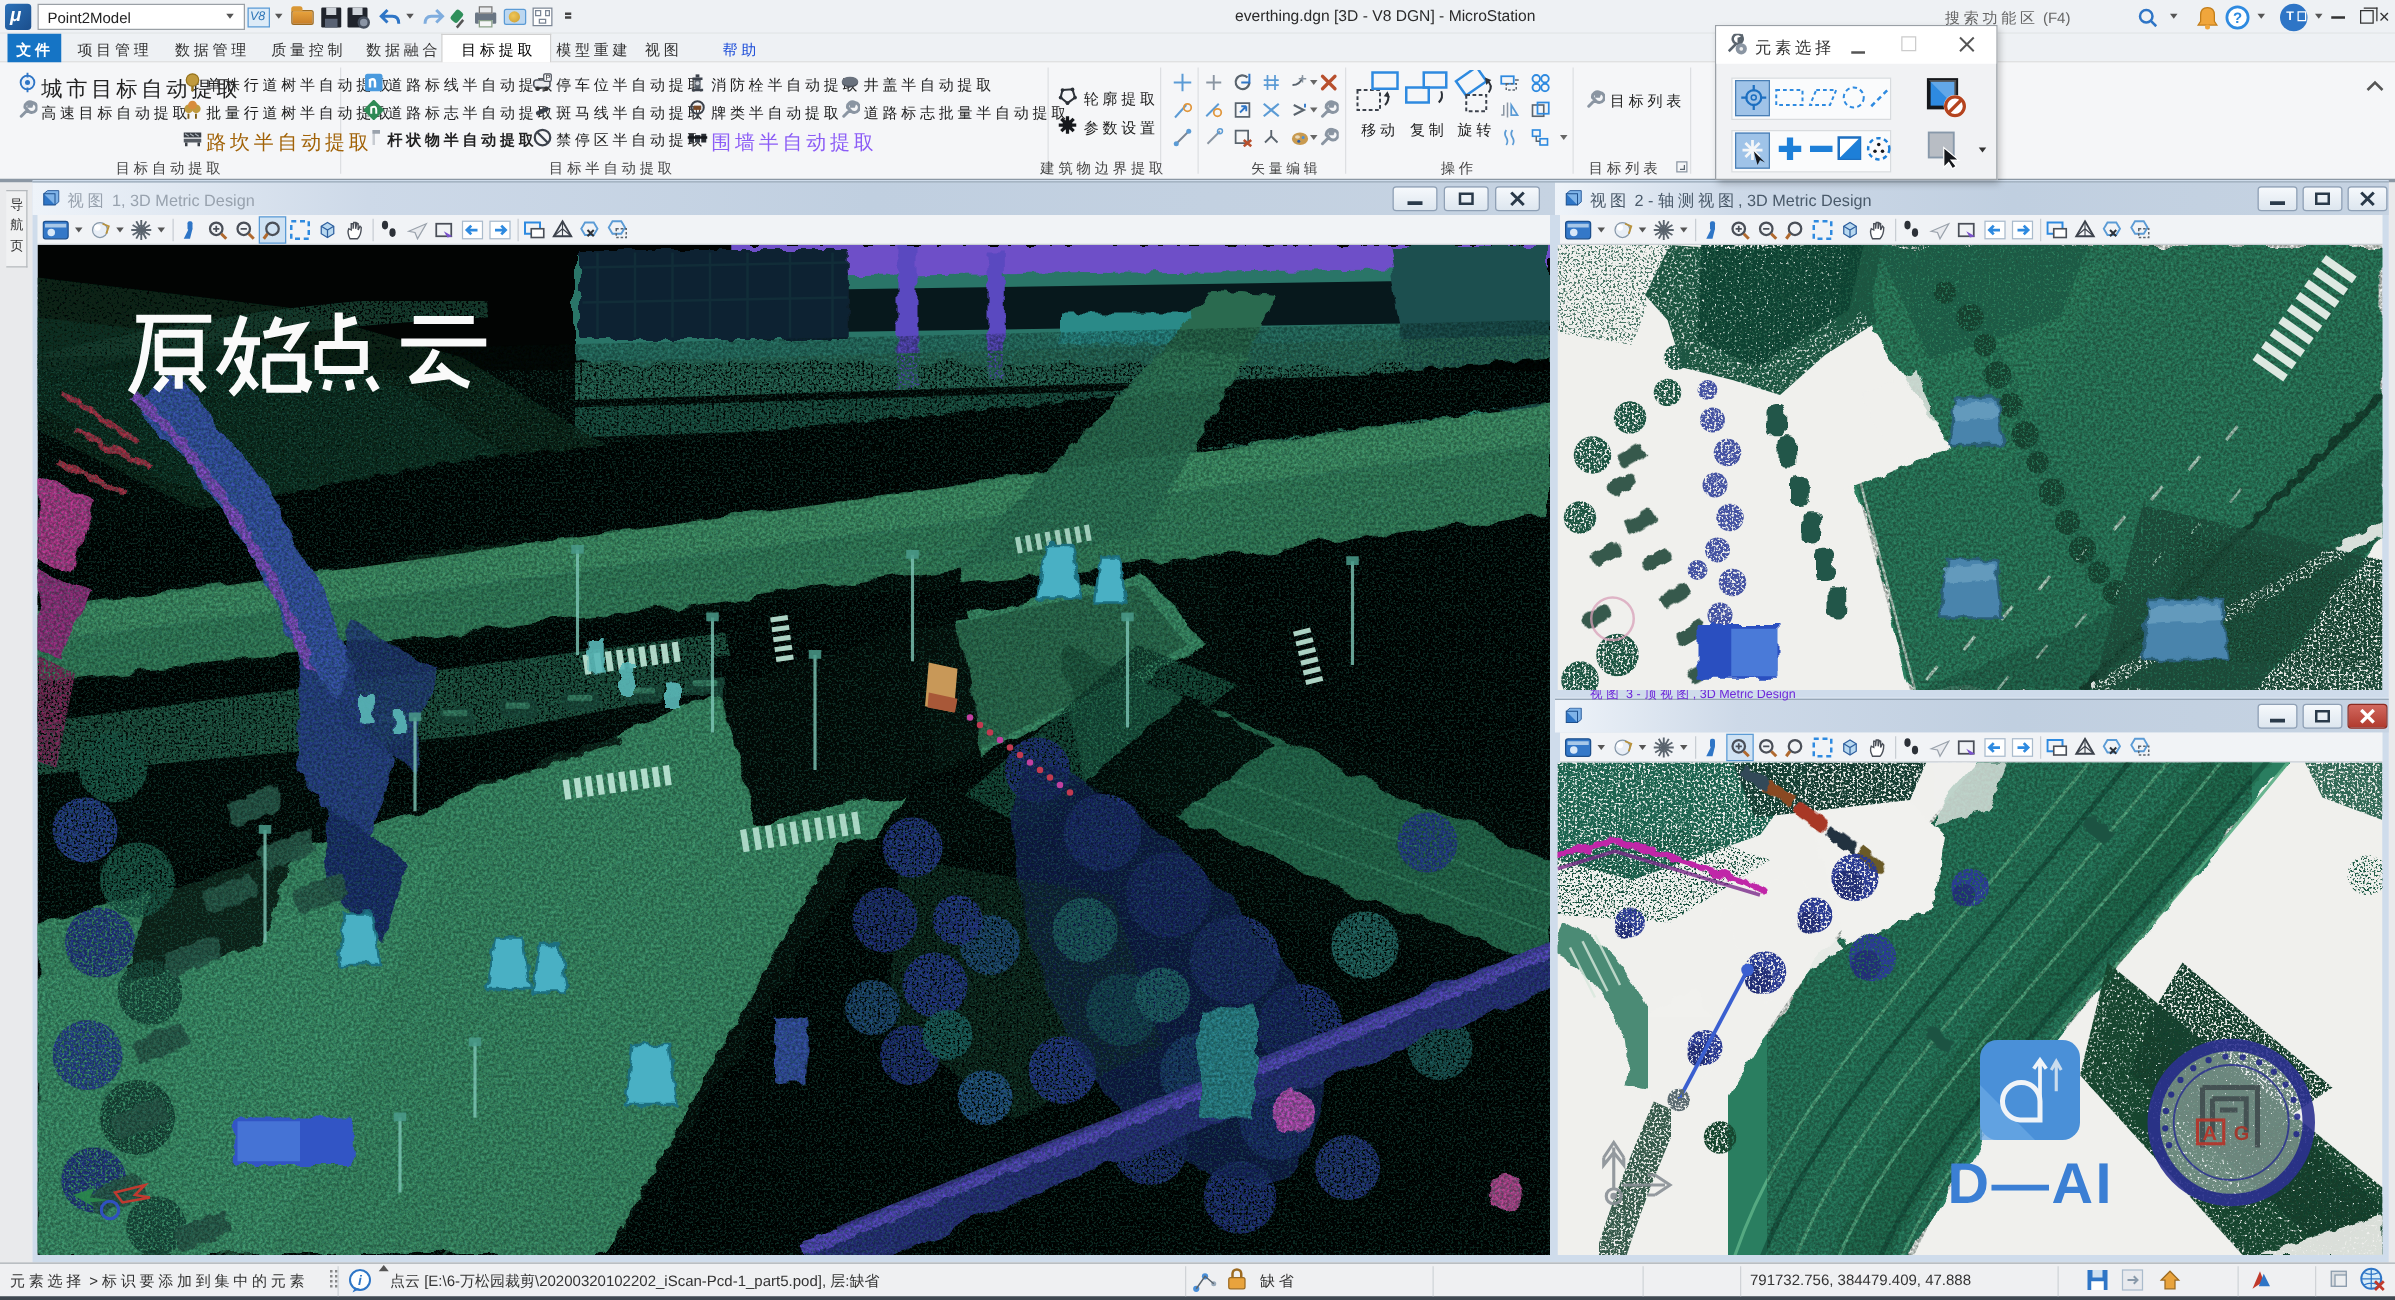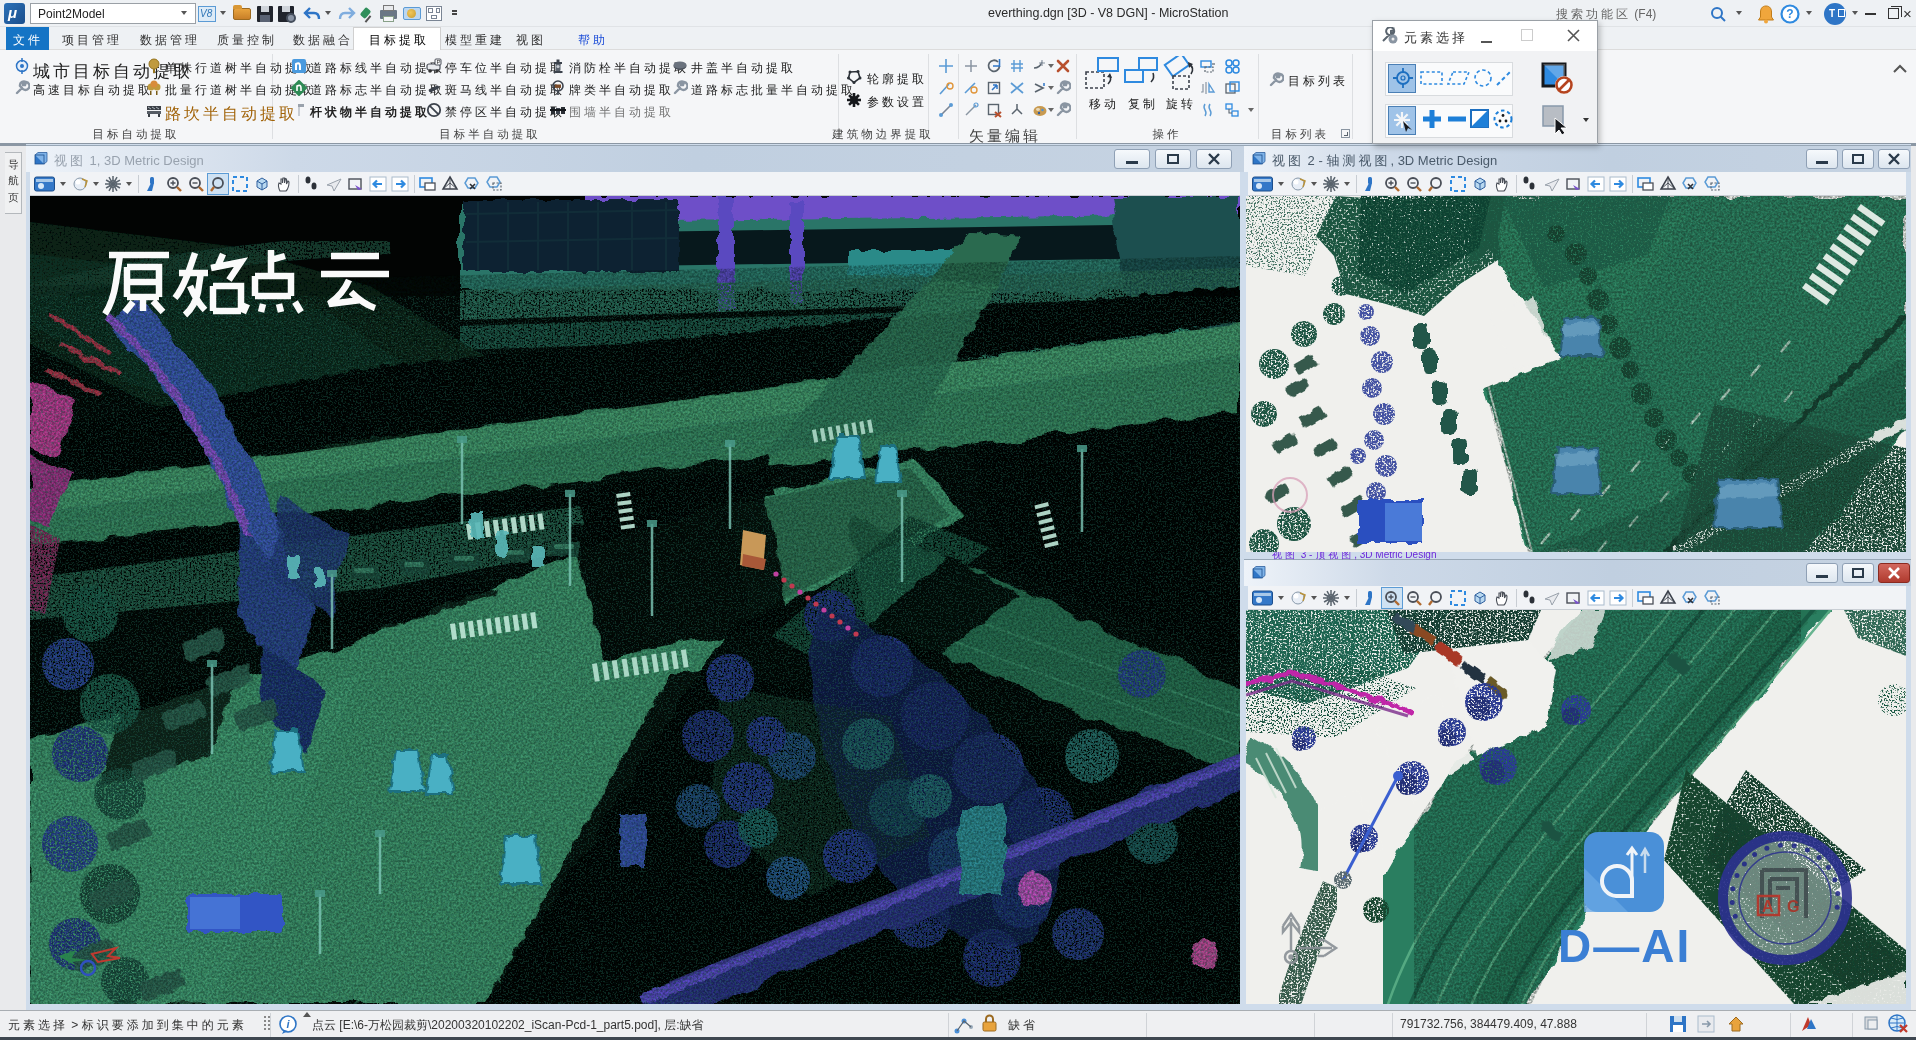--- a/index.html
+++ b/index.html
@@ -66,42 +66,42 @@
 <div class="abs" style="left:1824px;top:3px;width:22px;height:22px;background:#2e75c6;border-radius:50%;"></div>
 <div class="abs txt" style="left:1829px;top:8px;font-size:10px;color:#fff;font-weight:bold">T</div>
 <div class="abs" style="left:1838px;top:9px;width:7px;height:8px;border:1px solid #fff;"></div>
 <div class="abs tri" style="left:1852px;top:11px;border-top-color:#555"></div>
 <div class="abs" style="left:1865px;top:13px;width:11px;height:2px;background:#333;"></div>
 <div class="abs" style="left:1888px;top:8px;width:11px;height:11px;border:1.5px solid #333;"></div>
 <div class="abs" style="left:1891px;top:6px;width:11px;height:11px;border:1.5px solid #333;border-bottom:none;border-left:none;"></div>
 <div class="abs txt" style="left:1903px;top:5px;font-size:15px;color:#333;">×</div>
 <div class="abs" style="left:0px;top:27px;width:1916px;height:23px;background:#eef1f4;border-bottom:1px solid #dcdcdc;"></div>
 <div class="abs" style="left:6px;top:27px;width:43px;height:23px;background:#1574c5;"></div>
-<div class="abs txt cjk" style="left:13px;top:32px;font-size:12px;color:#fff;">文件</div>
+<div class="abs txt cjk" style="left:13px;top:32px;font-size:12px;color:#fff;font-weight:bold;">文件</div>
 <div class="abs txt cjk" style="left:62px;top:32px;font-size:12px;color:#333;">项目管理</div>
 <div class="abs txt cjk" style="left:140px;top:32px;font-size:12px;color:#333;">数据管理</div>
 <div class="abs txt cjk" style="left:217px;top:32px;font-size:12px;color:#333;">质量控制</div>
 <div class="abs txt cjk" style="left:293px;top:32px;font-size:12px;color:#333;">数据融合</div>
 <div class="abs txt cjk" style="left:445px;top:32px;font-size:12px;color:#333;">模型重建</div>
 <div class="abs txt cjk" style="left:516px;top:32px;font-size:12px;color:#333;">视图</div>
 <div class="abs txt cjk" style="left:578px;top:32px;font-size:12px;color:#1d4ed8;">帮助</div>
 <div class="abs" style="left:353px;top:27px;width:88px;height:23px;background:#fff;border:1px solid #d0d0d0;border-bottom:none;"></div>
 <div class="abs txt cjk" style="left:369px;top:32px;font-size:12px;color:#000000;">目标提取</div>
 <div class="abs" style="left:0px;top:50px;width:1916px;height:93px;background:#f5f6f8;"></div>
 <div class="abs" style="left:272px;top:54px;width:1px;height:85px;background:#dddfe2;"></div>
 <div class="abs" style="left:838px;top:54px;width:1px;height:85px;background:#dddfe2;"></div>
 <div class="abs" style="left:928px;top:54px;width:1px;height:85px;background:#dddfe2;"></div>
 <div class="abs" style="left:958px;top:54px;width:1px;height:85px;background:#dddfe2;"></div>
 <div class="abs" style="left:1076px;top:54px;width:1px;height:85px;background:#dddfe2;"></div>
 <div class="abs" style="left:1258px;top:54px;width:1px;height:85px;background:#dddfe2;"></div>
 <div class="abs" style="left:1352px;top:54px;width:1px;height:85px;background:#dddfe2;"></div>
 <div class="abs txt cjk" style="left:56px;top:127px;width:160px;font-size:11.5px;color:#444;text-align:center;">目标自动提取</div>
 <div class="abs txt cjk" style="left:410px;top:127px;width:160px;font-size:11.5px;color:#444;text-align:center;">目标半自动提取</div>
 <div class="abs txt cjk" style="left:803px;top:127px;width:160px;font-size:11.5px;color:#444;text-align:center;">建筑物边界提取</div>
-<div class="abs txt cjk" style="left:969px;top:127px;width:160px;font-size:15px;color:#444;text-align:left;">矢量编辑</div>
+<div class="abs txt cjk" style="left:897px;top:127px;width:160px;font-size:11px;color:#444;text-align:right;">矢量编辑</div>
 <div class="abs txt cjk" style="left:1087px;top:127px;width:160px;font-size:11.5px;color:#444;text-align:center;">操作</div>
 <div class="abs txt cjk" style="left:1220px;top:127px;width:160px;font-size:11.5px;color:#444;text-align:center;">目标列表</div>
 <svg class="abs" style="left:14px;top:58px" width="16" height="16">
       <circle cx="8" cy="8" r="5.5" fill="#e8f0fa" stroke="#2e75c6" stroke-width="1.5"></circle>
       <circle cx="8" cy="8" r="2" fill="#2e75c6"></circle>
       <line x1="8" y1="0" x2="8" y2="4" stroke="#2e75c6" stroke-width="1.5"></line>
       <line x1="8" y1="12" x2="8" y2="16" stroke="#2e75c6" stroke-width="1.5"></line>
     </svg>
 <div class="abs txt cjk" style="left:33px;top:60px;font-size:17px;color:#222;">城市目标自动提取</div>
 <svg class="abs" style="left:14px;top:80px" width="16" height="16">
@@ -174,21 +174,21 @@
       <rect x="5" y="4.5" width="6" height="3.4" fill="#7a4a28"></rect>
       <rect x="7.2" y="11" width="1.6" height="4" fill="#3c424c"></rect>
     </svg>
 <div class="abs txt cjk" style="left:569px;top:82px;font-size:12px;color:#222;">牌类半自动提取</div>
 <svg class="abs" style="left:550px;top:102px" width="16" height="16">
       <rect x="1" y="5" width="4" height="7" fill="#2a2e34"></rect>
       <rect x="6" y="6" width="4" height="6" fill="#3c424c"></rect>
       <rect x="11" y="5" width="4" height="7" fill="#2a2e34"></rect>
       <rect x="0" y="7" width="16" height="2" fill="#14171b"></rect>
     </svg>
-<div class="abs txt cjk" style="left:569px;top:104px;font-size:12px;color:#737373;">围墙半自动提取</div>
+<div class="abs txt cjk" style="left:569px;top:104px;font-size:16px;color:#8b5cf6;">围墙半自动提取</div>
 <svg class="abs" style="left:672px;top:58px" width="16" height="16">
       <ellipse cx="8" cy="8" rx="6.5" ry="4" fill="#4a505a"></ellipse>
       <ellipse cx="8" cy="7" rx="6.5" ry="3.6" fill="#6a727e"></ellipse>
     </svg>
 <div class="abs txt cjk" style="left:691px;top:60px;font-size:12px;color:#222;">井盖半自动提取</div>
 <svg class="abs" style="left:672px;top:80px" width="16" height="16">
       <path d="M3 13 L8 8 M8 8 a4 4 0 1 0 4-6 l-1 3 -2 0 0-2 3-1 a4 4 0 0 0 -6 4 Z" stroke="#8a95a2" stroke-width="2.4" fill="none" stroke-linecap="round"></path>
     </svg>
 <div class="abs txt cjk" style="left:691px;top:82px;font-size:12px;color:#222;">道路标志批量半自动提取</div>
 <svg class="abs" style="left:846px;top:69px" width="16" height="16">

